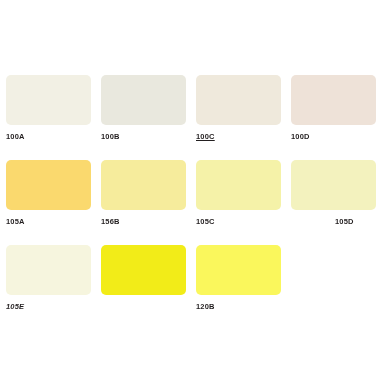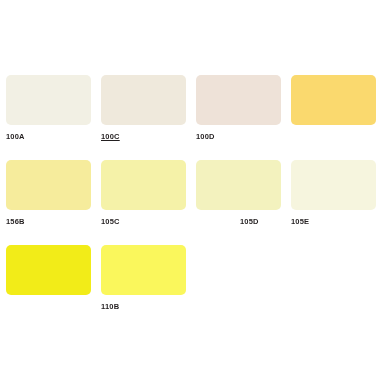--- a/index.html
+++ b/index.html
@@ -61,59 +61,64 @@
 <body>
 
 <div id="palette-root" style="background-color: rgb(255, 255, 255);">
   <div class="swatch-grid">
 
     <div class="swatch-cell">
       <span class="swatch-chip" style="background-color: rgb(242, 240, 228); border-radius: 5px;"></span>
       <span class="swatch-label" style="color: rgb(35, 31, 32);">100A</span>
     </div>
 
+    <div class="swatch-cell">
+      <span class="swatch-chip" style="background-color: rgb(233, 232, 222); border-radius: 5px;"></span>
+      <span class="swatch-label" style="color: rgb(35, 31, 32);">100B</span>
+    </div>
 
     <div class="swatch-cell">
       <span class="swatch-chip" style="background-color: rgb(239, 233, 220); border-radius: 5px;"></span>
       <span class="swatch-label" style="color: rgb(35, 31, 32); text-decoration: underline;">100C</span>
     </div>
 
     <div class="swatch-cell">
       <span class="swatch-chip" style="background-color: rgb(238, 226, 216); border-radius: 5px;"></span>
       <span class="swatch-label" style="color: rgb(35, 31, 32);">100D</span>
     </div>
 
 
     <div class="swatch-cell">
       <span class="swatch-chip" style="background-color: rgb(250, 217, 110); border-radius: 5px;"></span>
+      <span class="swatch-label" style="color: rgb(35, 31, 32);">105A</span>
     </div>
 
     <div class="swatch-cell">
       <span class="swatch-chip" style="background-color: rgb(246, 236, 156); border-radius: 5px;"></span>
       <span class="swatch-label" style="color: rgb(35, 31, 32);">156B</span>
     </div>
 
     <div class="swatch-cell">
       <span class="swatch-chip" style="background-color: rgb(245, 242, 168); border-radius: 5px;"></span>
       <span class="swatch-label" style="color: rgb(35, 31, 32);">105C</span>
     </div>
 
     <div class="swatch-cell">
       <span class="swatch-chip" style="background-color: rgb(243, 242, 190); border-radius: 5px;"></span>
       <span class="swatch-label" style="color: rgb(35, 31, 32); margin-left: 44px;">105D</span>
     </div>
 
     <div class="swatch-cell">
       <span class="swatch-chip" style="background-color: rgb(246, 245, 222); border-radius: 5px;"></span>
-      <span class="swatch-label" style="color: rgb(35, 31, 32);">105E</span>
+      <span class="swatch-label" style="color: rgb(35, 31, 32); font-style: italic;">105E</span>
     </div>
 
     <div class="swatch-cell">
       <span class="swatch-chip" style="background-color: rgb(242, 236, 24); border-radius: 5px;"></span>
     </div>
 
     <div class="swatch-cell">
       <span class="swatch-chip" style="background-color: rgb(250, 247, 92); border-radius: 5px;"></span>
-      <span class="swatch-label" style="color: rgb(35, 31, 32);">110B</span>
+      <span class="swatch-label" style="color: rgb(35, 31, 32);">120B</span>
     </div>
 
   </div>
 </div>
 
 </body></html>

